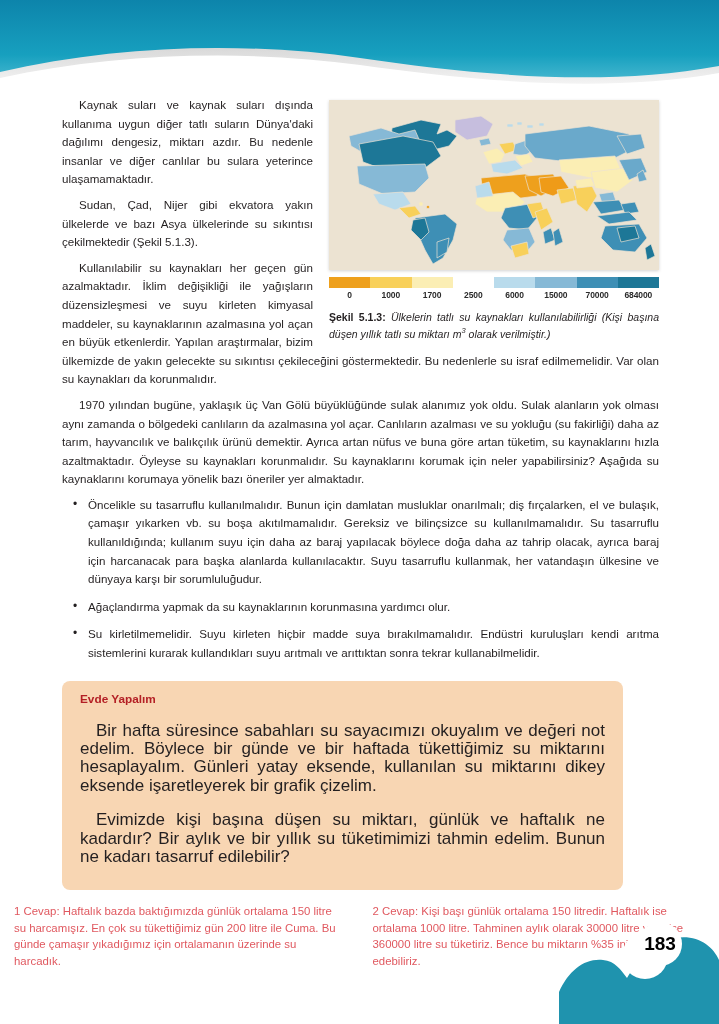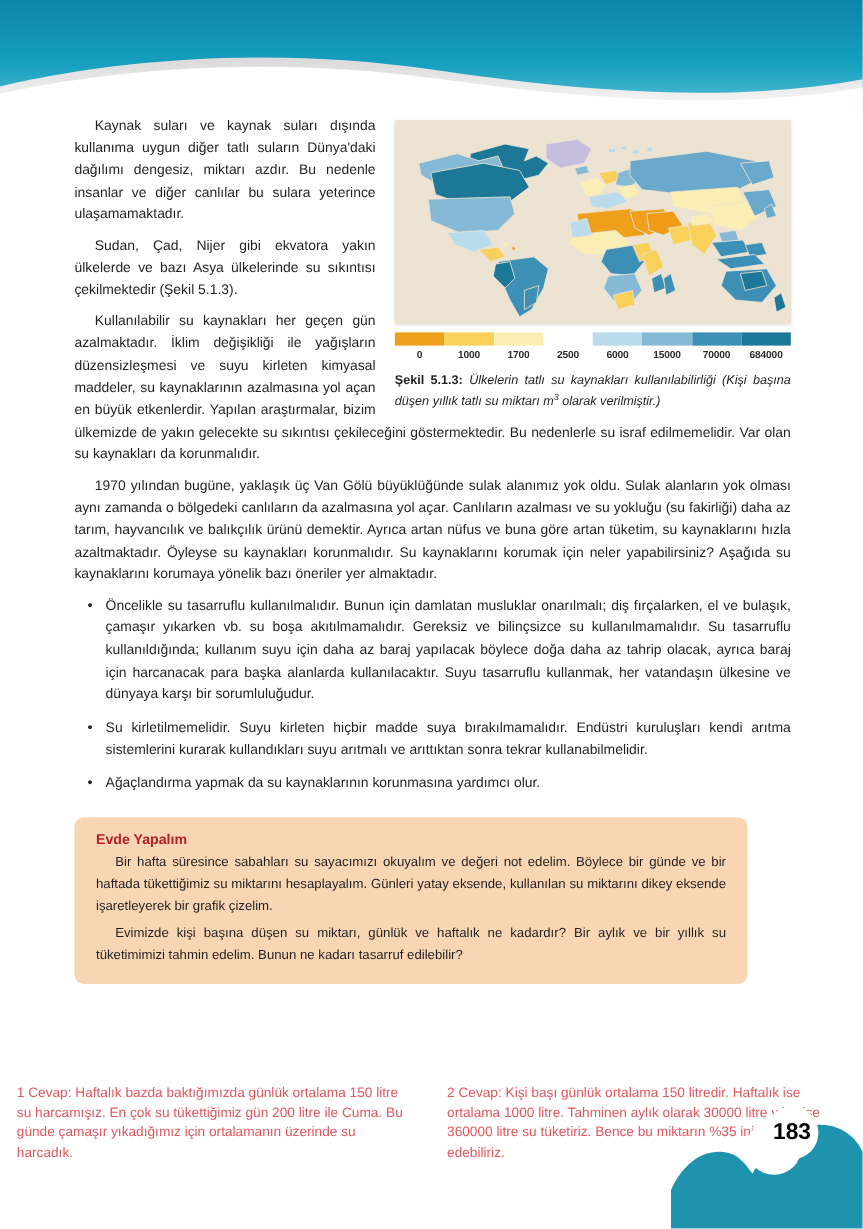--- a/index.html
+++ b/index.html
@@ -118,33 +118,33 @@
     top: -1px;
     font-size: 12px;
     color: #231f20;
   }
 
   
   .activity-box {
     margin-top: 18px;
     background: #f8d6b3;
     border-radius: 8px;
-    padding: 11px 18px 13px 18px;
+    padding: 11px 18px 23px 18px;
     width: 561px;
     box-sizing: border-box;
   }
   .activity-title {
     font-size: 11.8px;
     font-weight: bold;
     color: #b42025;
     margin-bottom: 3px;
   }
   .activity-box p {
-    margin: 4px 0 1px 0;
-    font-size: 11px;
+    margin: 16px 0 1px 0;
+    font-size: 17px;
     line-height: 18.4px;
     text-align: justify;
     text-indent: 16px;
     color: #231f20;
   }
 
   
   .answers {
     position: absolute;
     left: 14px;
@@ -321,22 +321,22 @@
     </div>
   </div>
 
   <p class="para">Kaynak suları ve kaynak suları dışında kullanıma uygun diğer tatlı suların Dünya'daki dağılımı dengesiz, miktarı azdır. Bu nedenle insanlar ve diğer canlılar bu sulara yeterince ulaşamamaktadır.</p>
   <p class="para">Sudan, Çad, Nijer gibi ekvatora yakın ülkelerde ve bazı Asya ülkelerinde su sıkıntısı çekilmektedir (Şekil 5.1.3).</p>
   <p class="para">Kullanılabilir su kaynakları her geçen gün azalmaktadır. İklim değişikliği ile yağışların düzensizleşmesi ve suyu kirleten kimyasal maddeler, su kaynaklarının azalmasına yol açan en büyük etkenlerdir. Yapılan araştırmalar, bizim ülkemizde de yakın gelecekte su sıkıntısı çekileceğini göstermektedir. Bu nedenlerle su israf edilmemelidir. Var olan su kaynakları da korunmalıdır.</p>
   <p class="para">1970 yılından bugüne, yaklaşık üç Van Gölü büyüklüğünde sulak alanımız yok oldu. Sulak alanların yok olması aynı zamanda o bölgedeki canlıların da azalmasına yol açar. Canlıların azalması ve su yokluğu (su fakirliği) daha az tarım, hayvancılık ve balıkçılık ürünü demektir. Ayrıca artan nüfus ve buna göre artan tüketim, su kaynaklarını hızla azaltmaktadır. Öyleyse su kaynakları korunmalıdır. Su kaynaklarını korumak için neler yapabilirsiniz? Aşağıda su kaynaklarını korumaya yönelik bazı öneriler yer almaktadır.</p>
 
   <ul class="bullets">
     <li>Öncelikle su tasarruflu kullanılmalıdır. Bunun için damlatan musluklar onarılmalı; diş fırçalarken, el ve bulaşık, çamaşır yıkarken vb. su boşa akıtılmamalıdır. Gereksiz ve bilinçsizce su kullanılmamalıdır. Su tasarruflu kullanıldığında; kullanım suyu için daha az baraj yapılacak böylece doğa daha az tahrip olacak, ayrıca baraj için harcanacak para başka alanlarda kullanılacaktır. Suyu tasarruflu kullanmak, her vatandaşın ülkesine ve dünyaya karşı bir sorumluluğudur.</li>
+    <li>Ağaçlandırma yapmak da su kaynaklarının korunmasına yardımcı olur.</li>
     <li>Su kirletilmemelidir. Suyu kirleten hiçbir madde suya bırakılmamalıdır. Endüstri kuruluşları kendi arıtma sistemlerini kurarak kullandıkları suyu arıtmalı ve arıttıktan sonra tekrar kullanabilmelidir.</li>
-    <li>Ağaçlandırma yapmak da su kaynaklarının korunmasına yardımcı olur.</li>
   </ul>
 
   <div class="activity-box">
     <div class="activity-title">Evde Yapalım</div>
     <p>Bir hafta süresince sabahları su sayacımızı okuyalım ve değeri not edelim. Böylece bir günde ve bir haftada tükettiğimiz su miktarını hesaplayalım. Günleri yatay eksende, kullanılan su miktarını dikey eksende işaretleyerek bir grafik çizelim.</p>
     <p>Evimizde kişi başına düşen su miktarı, günlük ve haftalık ne kadardır? Bir aylık ve bir yıllık su tüketimimizi tahmin edelim. Bunun ne kadarı tasarruf edilebilir?</p>
   </div>
 
 </div>
 

